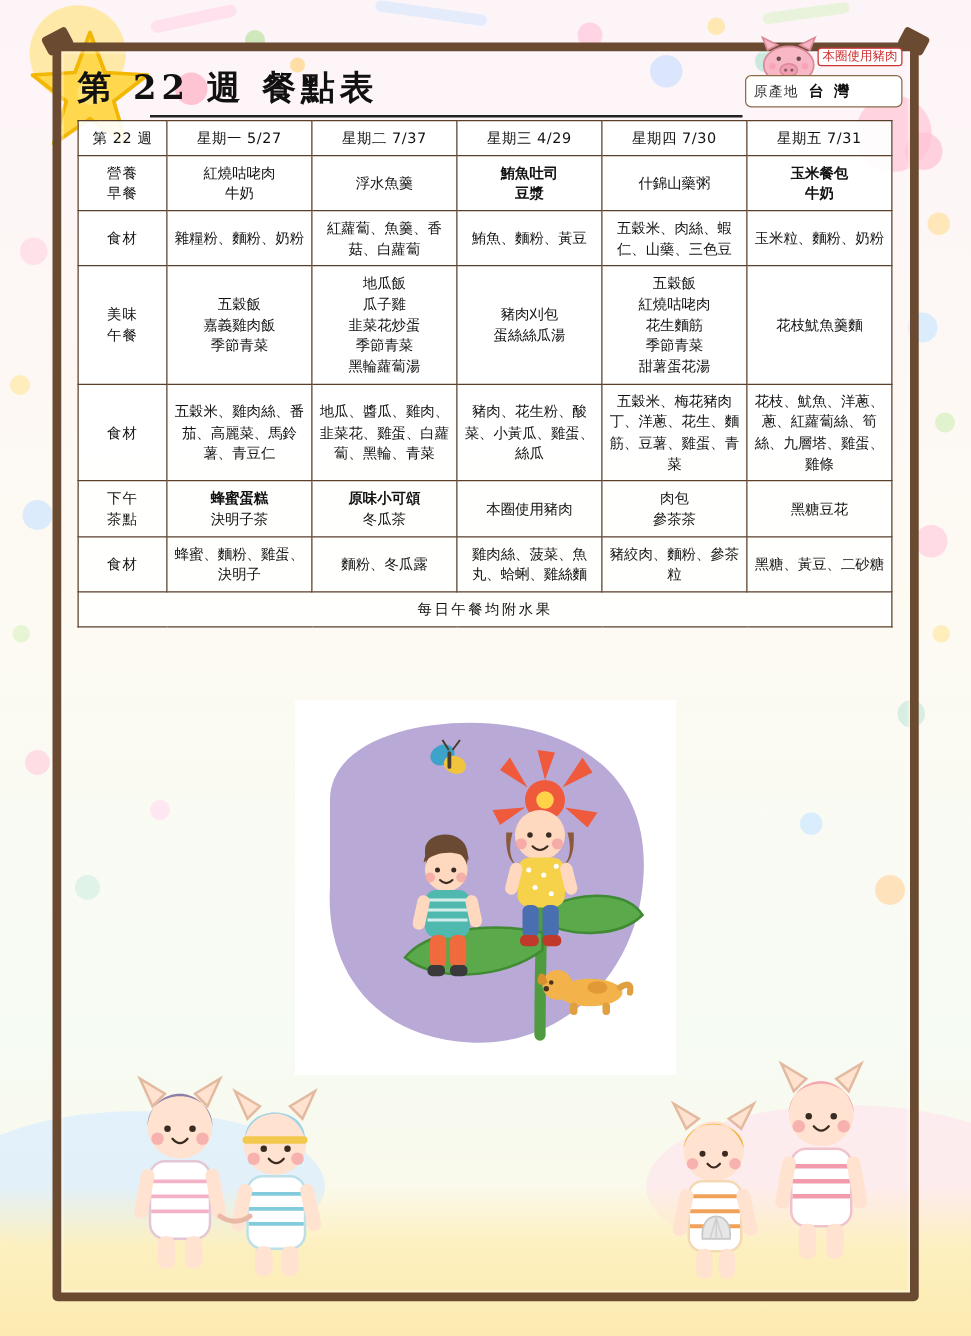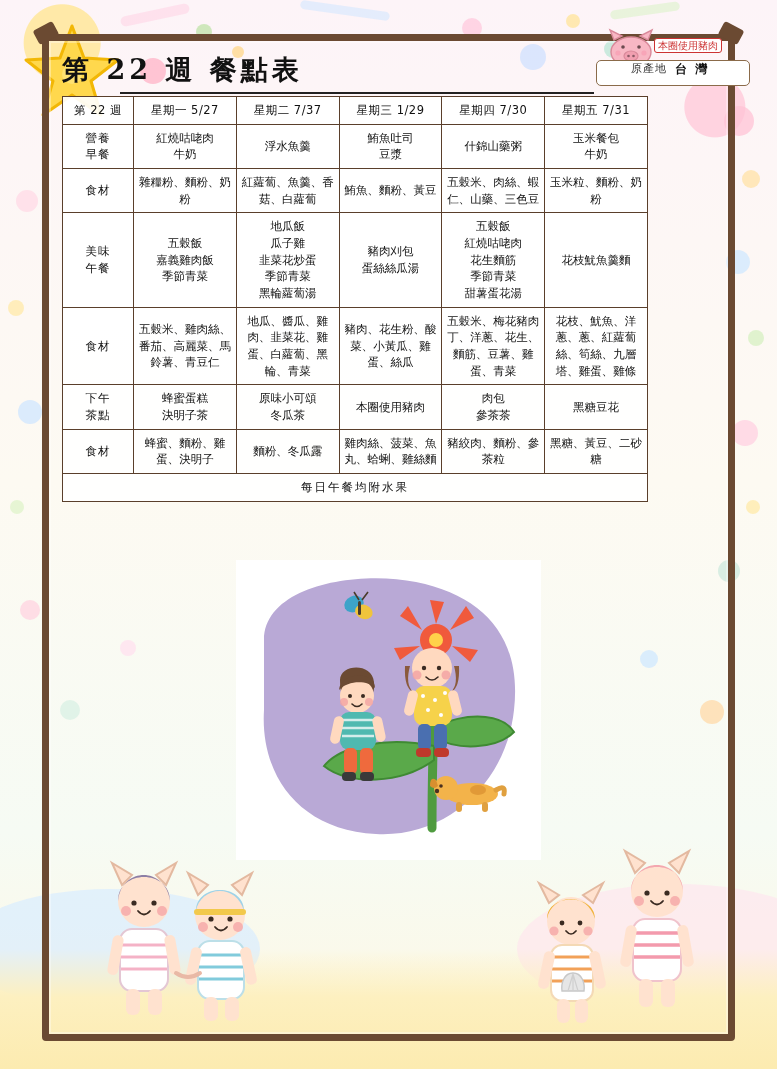--- a/index.html
+++ b/index.html
@@ -74,44 +74,44 @@
   }
   .pig-badge .pork-label{
     position:absolute;right:0;top:6px;
     background:#fff;border:1px solid #c33;border-radius:3px;
     font-size:10px;color:#c33;padding:1px 3px;line-height:1.1;
     font-family:"DejaVu Sans","Liberation Sans",sans-serif;
   }
   .pig-badge .origin-box{
     position:absolute;left:0;top:28px;width:124px;height:24px;
     background:#fff;border:1.5px solid #8b6b4a;border-radius:5px;
-    display:flex;padding-left:28px;
+    display:flex;align-items:center;
   }
   .pig-badge .origin-label{
     font-size:11px;color:#333;padding-left:6px;letter-spacing:1px;
   }
   .pig-badge .origin-value{
     font-size:12px;color:#111;font-weight:700;letter-spacing:2px;padding-left:8px;
   }
 
   table.menu{
-    border-collapse:collapse;width:586px;background:rgba(255,255,255,.92);
+    border-collapse:collapse;width:652px;background:rgba(255,255,255,.92);
     table-layout:fixed;
   }
   table.menu td{
     border:1px solid #5a3f2b;
     text-align:center;vertical-align:middle;
     font-size:11.5px;line-height:1.45;color:#111;
     padding:5px 4px;
     font-family:"DejaVu Sans","Liberation Sans",sans-serif;
   }
   td.rowhead{width:62px;font-size:12px;letter-spacing:1px;}
   td.colhead{font-size:12px;letter-spacing:.5px;}
   td.ing{font-size:11px;line-height:1.5;}
-  .bold{font-weight:400;}
+  .bold{font-weight:700;}
   .note-row td{font-size:12.5px;letter-spacing:2px;padding:7px 4px;}
 
   
   .illus{
     position:absolute;left:236px;top:560px;width:305px;height:300px;z-index:4;
     background:#fff;
   }
   .kids-left{position:absolute;left:88px;bottom:40px;width:220px;height:180px;z-index:6;}
   .kids-right{position:absolute;right:48px;bottom:36px;width:220px;height:190px;z-index:6;}
   .shell{position:absolute;left:560px;bottom:76px;width:26px;height:22px;z-index:6;}
@@ -184,21 +184,21 @@
       </div>
     </div>
   </div>
 
   <table class="menu">
     <tbody id="menu-body">
         <tr>
           <td class="rowhead colhead">第 22 週</td>
           <td class="colhead">星期一 5/27</td>
           <td class="colhead">星期二 7/37</td>
-          <td class="colhead">星期三 1/29</td>
+          <td class="colhead">星期三 4/29</td>
           <td class="colhead">星期四 7/30</td>
           <td class="colhead">星期五 7/31</td>
         </tr>
         <tr>
           <td class="rowhead">
             <div>營養</div>
             <div>早餐</div>
           </td>
           <td class="meal">
             <div>紅燒咕咾肉</div>

